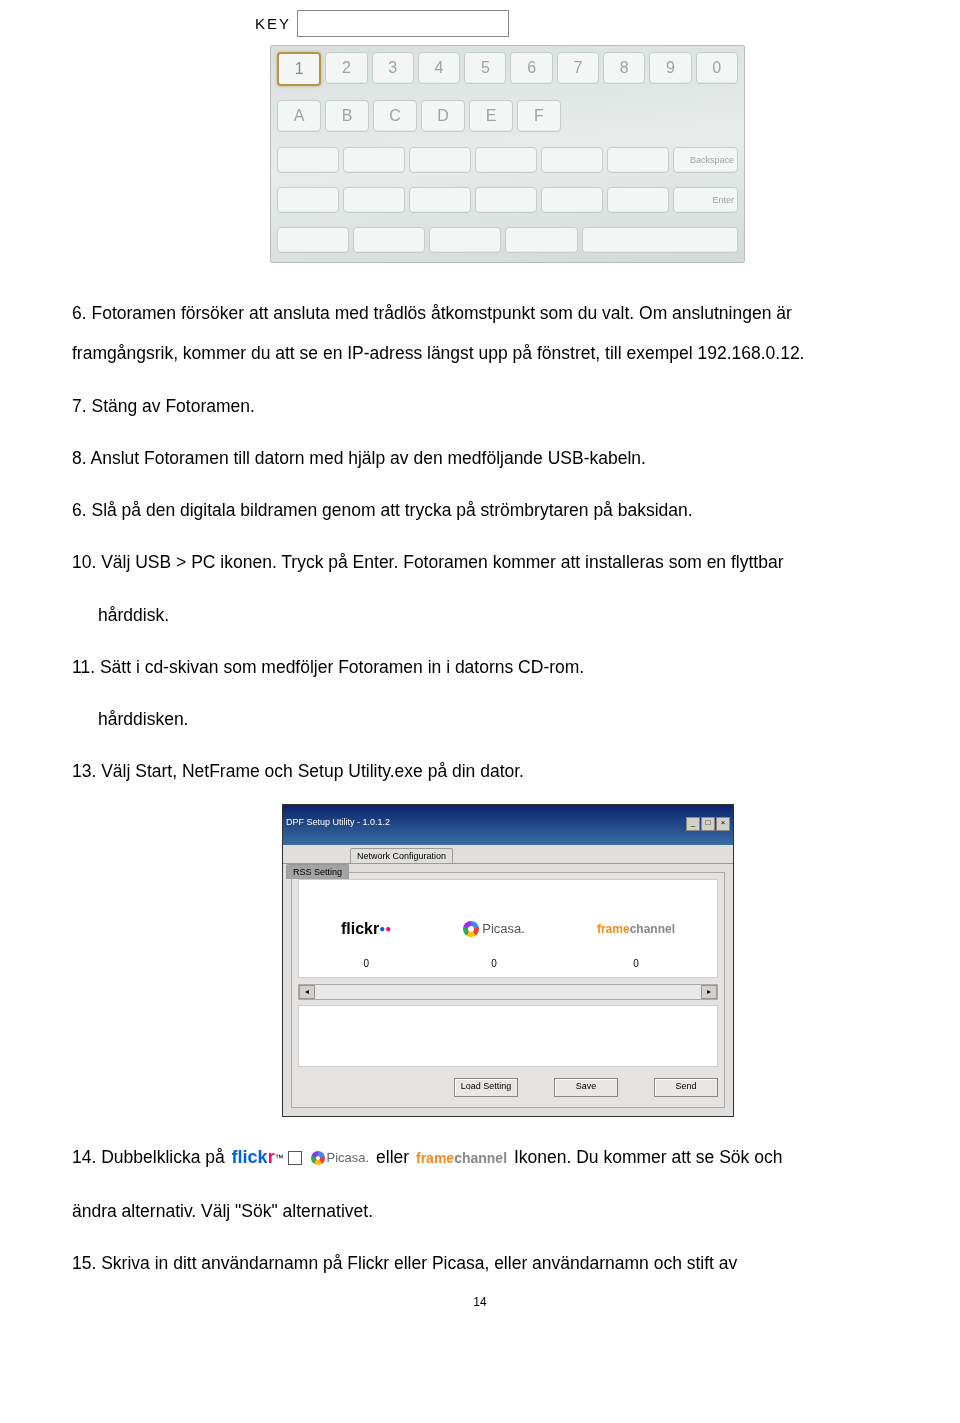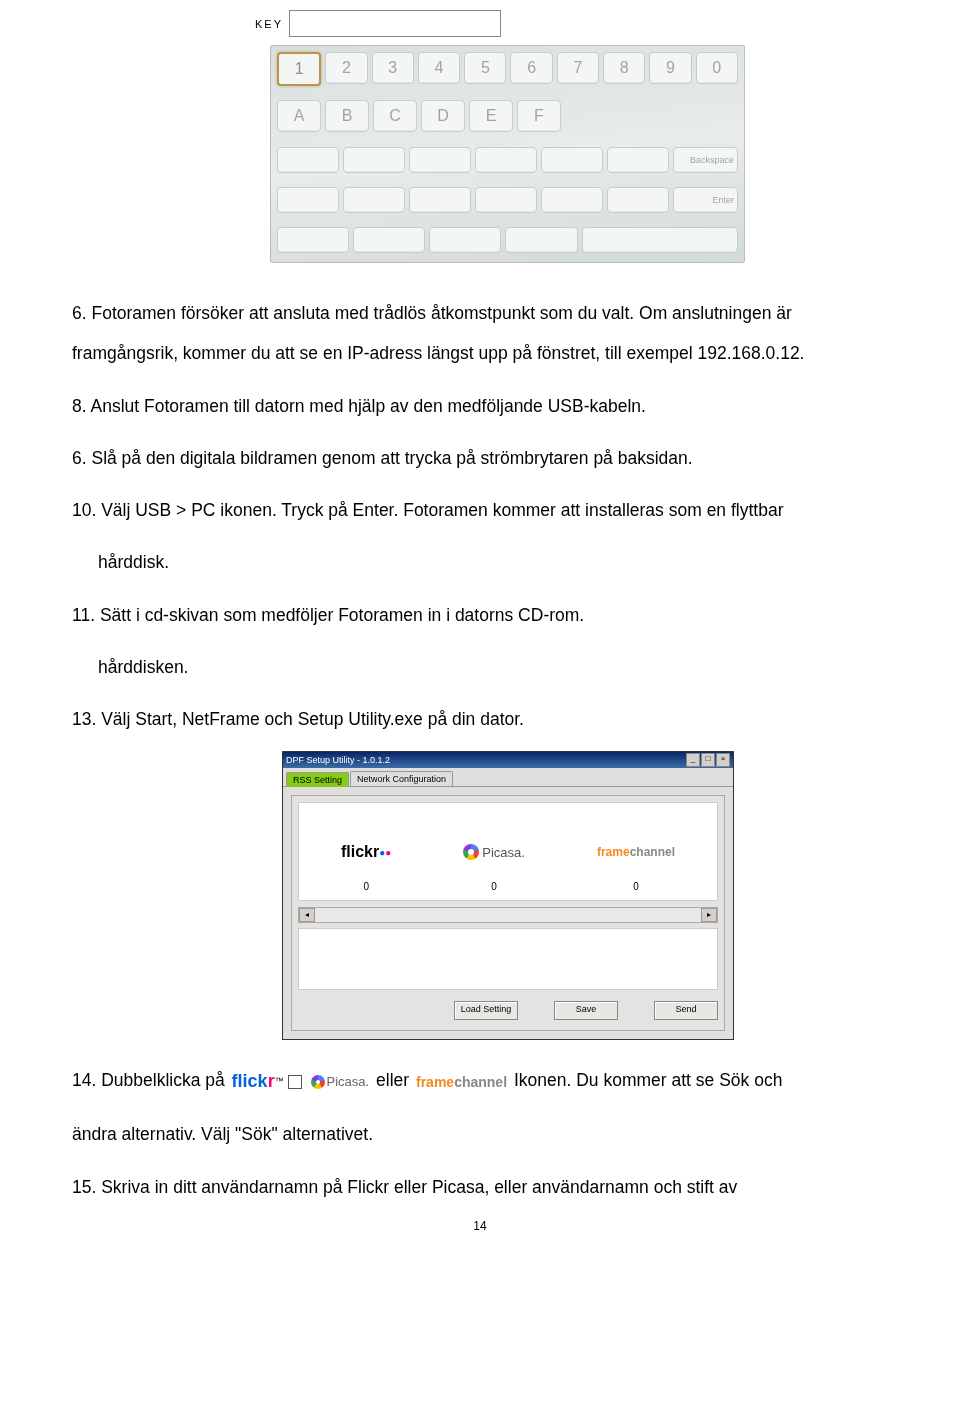--- a/index.html
+++ b/index.html
@@ -12,21 +12,21 @@
   .page {
     padding: 0 60px 30px 60px;
   }
   .key-row {
     display: flex;
     align-items: center;
     gap: 6px;
     margin: 10px 0 8px 195px;
   }
   .key-label {
-    font-size: 11px;
+    font-size: 15px;
     letter-spacing: 2px;
   }
   .key-input {
     width: 210px;
     height: 25px;
     border: 1px solid #888;
     background: #fff;
   }
   .keyboard-photo {
     width: 475px;
@@ -95,22 +95,21 @@
     border: 1px solid #333;
     background: #e0dfde;
     font-family: Tahoma, sans-serif;
   }
   .titlebar {
     height: 16px;
     background: linear-gradient(#0a246a, #3a6ea5);
     color: #fff;
     font-size: 9px;
     display: flex;
-    align-items: center;
-    padding: 0 3px;
+    padding: 12px 3px;
     justify-content: space-between;
   }
   .title-btns {
     display: flex;
     gap: 1px;
   }
   .title-btn {
     width: 12px;
     height: 12px;
     background: #d4d0c8;
@@ -129,23 +128,23 @@
   .tab {
     font-size: 9px;
     padding: 2px 6px;
     border: 1px solid #999;
     border-bottom: none;
     background: #e0dfde;
     margin-right: 1px;
     border-radius: 2px 2px 0 0;
   }
   .tab.active {
-    background: #84cc16;
+    background: #a3a3a3;
     position: relative;
-    top: 1px;
+    top: 16px;
   }
   .content-area {
     padding: 8px;
   }
   .panel {
     border: 1px solid #aaa;
     background: #e4e3e1;
     padding: 6px;
   }
   .services {
@@ -336,20 +335,21 @@
       <div class="kb-key"></div>
       <div class="kb-key"></div>
       <div class="kb-key"></div>
       <div class="kb-key"></div>
       <div class="kb-key" style="flex:2.2"></div>
     </div>
   </div>
 
   <div class="body-text">
     <p>6. Fotoramen försöker att ansluta med trådlös åtkomstpunkt som du valt. Om anslutningen är framgångsrik, kommer du att se en IP-adress längst upp på fönstret, till exempel 192.168.0.12.</p>
+    <p>7. Stäng av Fotoramen.</p>
     <p>8. Anslut Fotoramen till datorn med hjälp av den medföljande USB-kabeln.</p>
     <p>6. Slå på den digitala bildramen genom att trycka på strömbrytaren på baksidan.</p>
     <p>10. Välj USB &gt; PC ikonen. Tryck på Enter. Fotoramen kommer att installeras som en flyttbar</p>
     <p class="indent">hårddisk.</p>
     <p>11. Sätt i cd-skivan som medföljer Fotoramen in i datorns CD-rom.</p>
     <p class="indent">hårddisken.</p>
     <p>13. Välj Start, NetFrame och Setup Utility.exe på din dator.</p>
   </div>
 
   <div class="screenshot">

